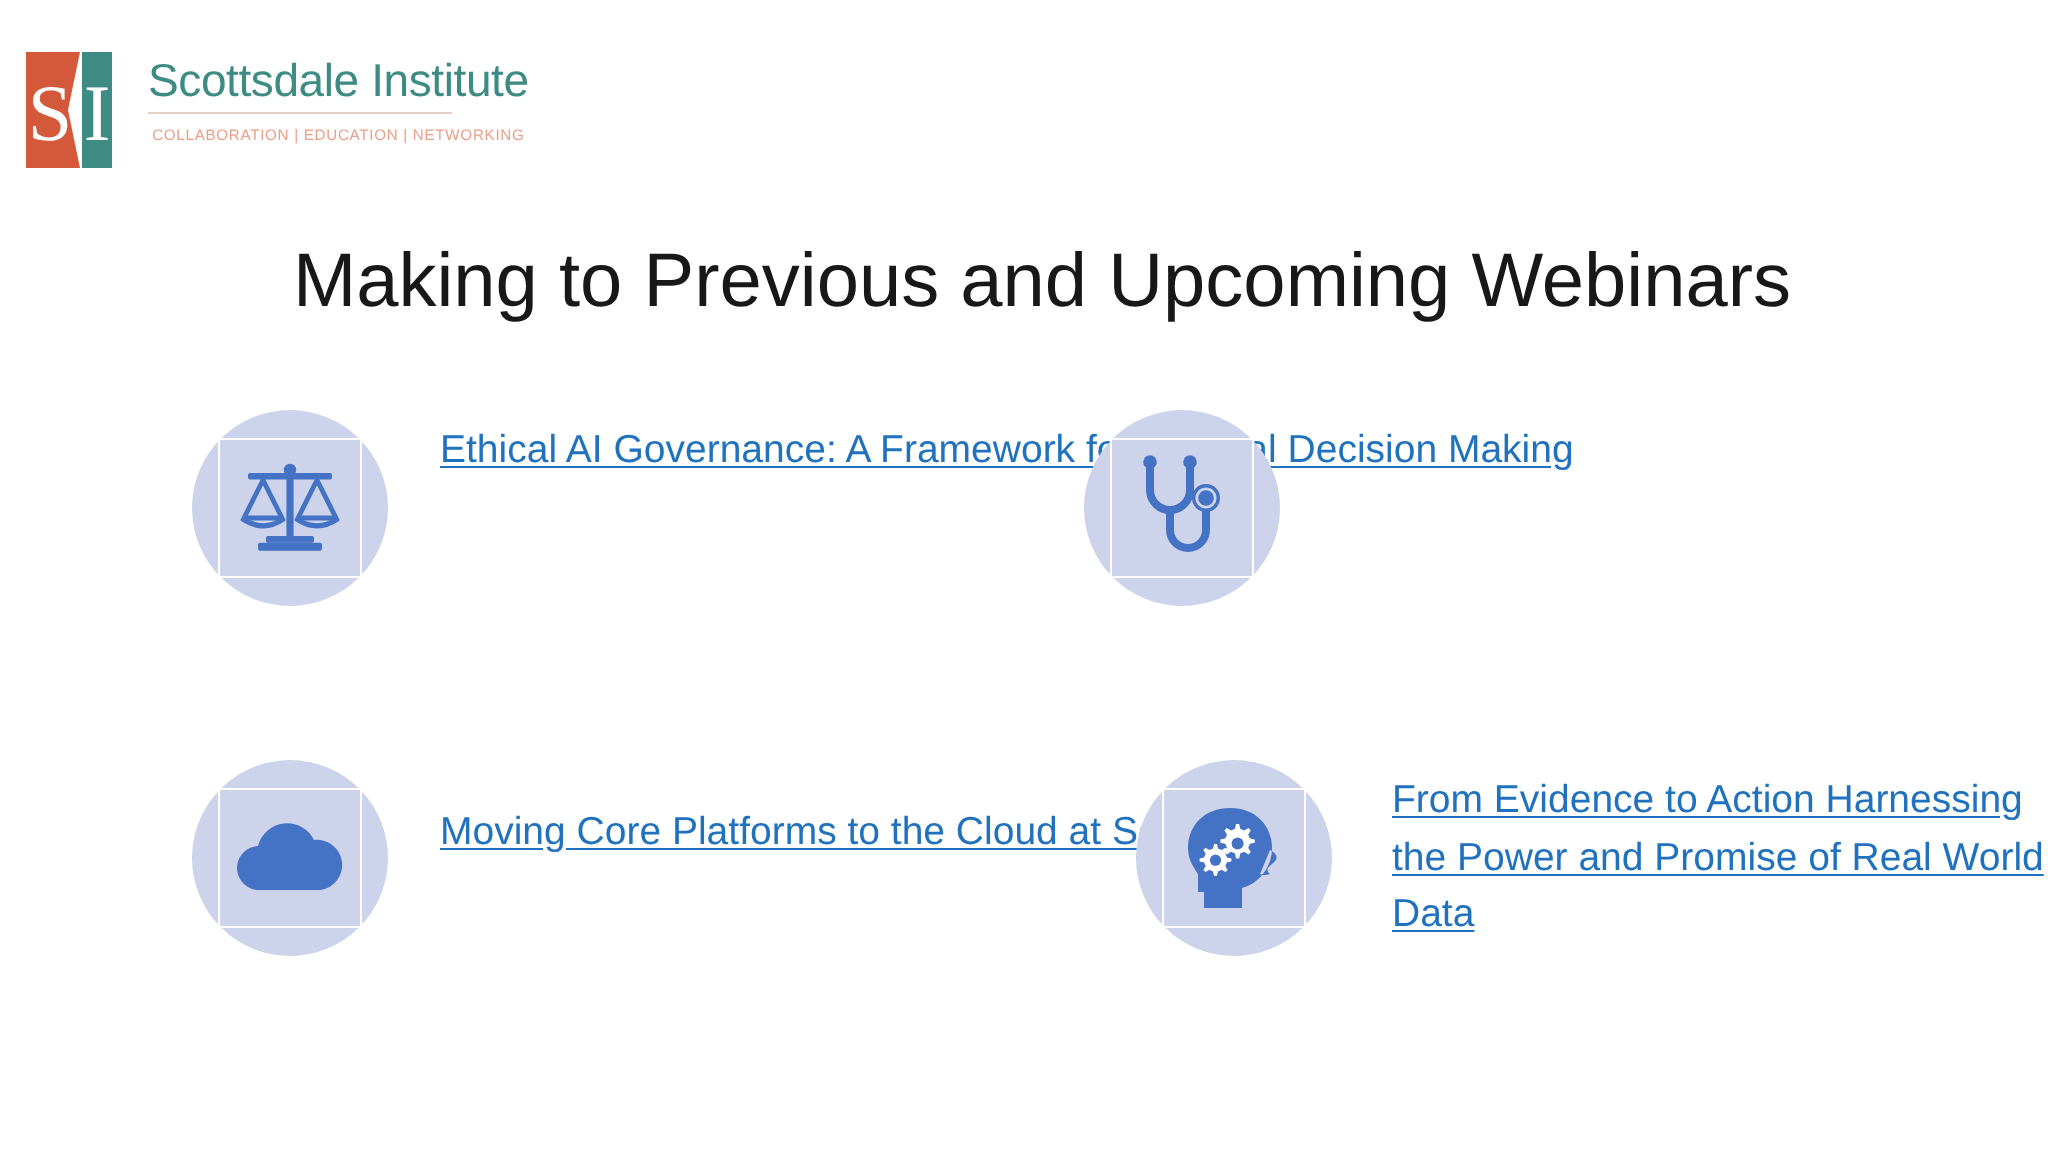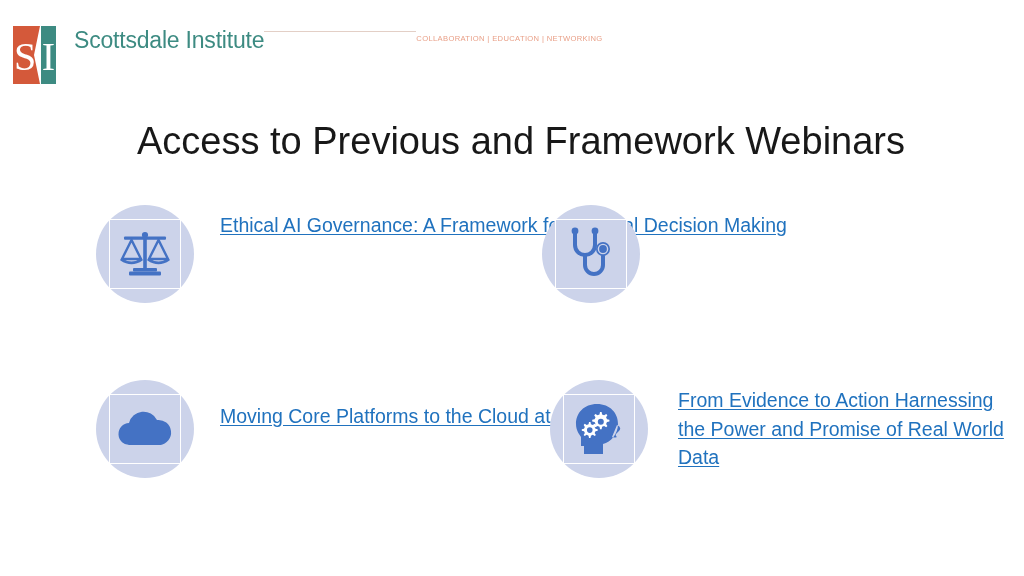--- a/index.html
+++ b/index.html
@@ -30,20 +30,21 @@
   #logo-mark {
     width: 56px;
     height: 62px;
     flex: 0 0 auto;
     position: relative;
   }
   #logo-wordmark {
     margin-left: 8px;
     padding-top: 4px;
     display: flex;
+    flex-direction: column;
     text-align: center;
   }
   #logo-name {
     color: #3d8b82;
     font-size: 23px;
     line-height: 25px;
     letter-spacing: -0.2px;
     font-family: "Liberation Sans", sans-serif;
     white-space: nowrap;
   }
@@ -81,21 +82,21 @@
 
   
   .webinar {
     position: absolute;
     display: flex;
     align-items: flex-start;
   }
   #webinar-0 { left: 96px;  top: 205px; }
   #webinar-1 { left: 542px; top: 205px; }
   #webinar-2 { left: 96px;  top: 380px; }
-  #webinar-3 { left: 550px; top: 380px; }
+  #webinar-3 { left: 568px; top: 380px; }
 
   .icon-circle {
     width: 98px;
     height: 98px;
     border-radius: 50%;
     background: #ccd3ea;
     flex: 0 0 auto;
     display: flex;
     align-items: center;
     justify-content: center;
@@ -147,21 +148,21 @@
       <text x="38.5" y="46" text-anchor="middle" font-family="'Liberation Serif', serif" font-size="40" fill="#ffffff">I</text>
     </svg>
   </div>
   <div id="logo-wordmark">
     <div id="logo-name">Scottsdale Institute</div>
     <div id="logo-rule"></div>
     <div id="logo-tagline">COLLABORATION  |  EDUCATION  |  NETWORKING</div>
   </div>
 </div>
 
-<h1 id="page-title">Access to Previous and Framework Webinars</h1>
+<h1 id="page-title">Making to Previous and Upcoming Webinars</h1>
 
 <div class="webinar" id="webinar-0">
   <div class="icon-circle">
     <div class="icon-frame">
       <span>
         <svg width="54" height="50" viewBox="0 0 54 50" aria-hidden="true">
           <g fill="#4472c4" stroke="#4472c4">
             <rect x="25.2" y="7" width="3.6" height="32" stroke="none"></rect>
             <rect x="6" y="7.5" width="42" height="3.2" rx="1" stroke="none"></rect>
             <circle cx="27" cy="6" r="3.1" stroke="none"></circle>

